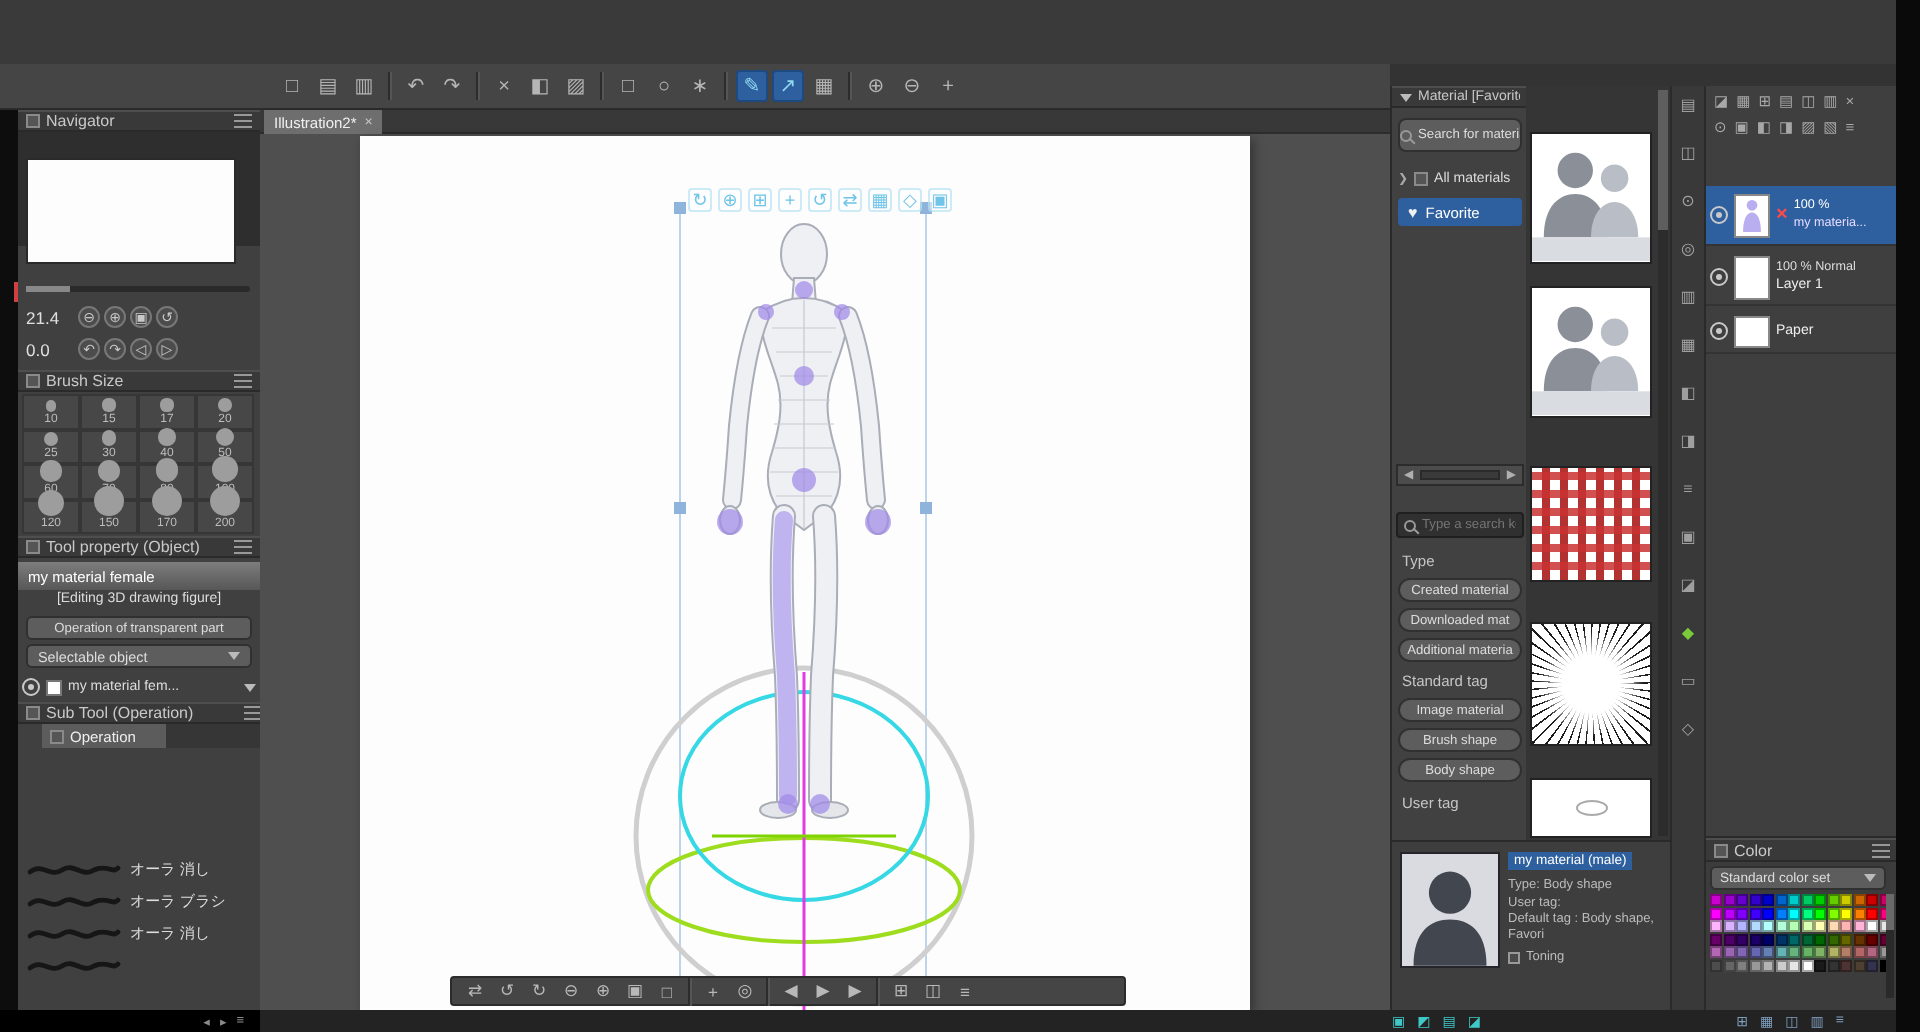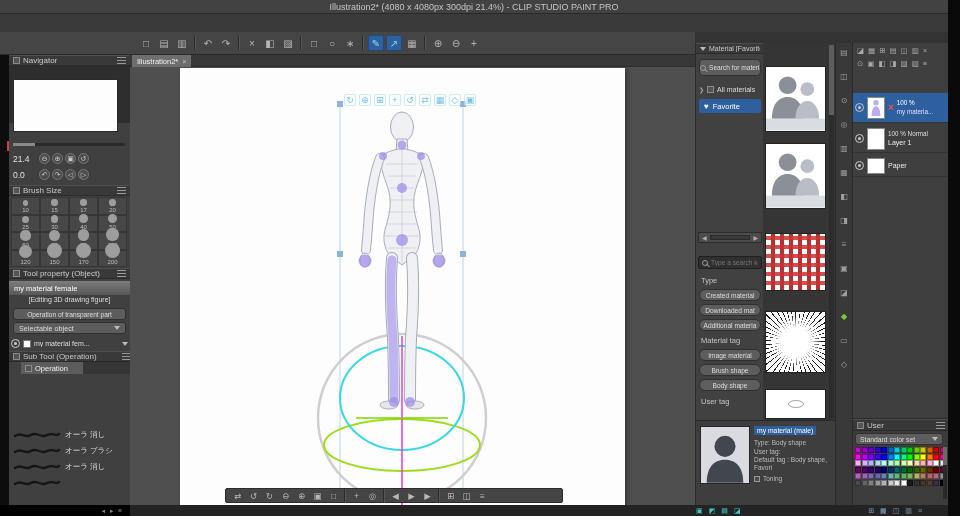--- a/index.html
+++ b/index.html
@@ -78,23 +78,20 @@
   .statusR{left:130px;top:505px;width:818px;height:11px;background:#232323;display:flex;align-items:center;font-size:7px;}
   .leftedge{left:0;top:55px;width:9px;height:450px;background:#0d0d0d;}
   .rightedge{left:948px;top:0;width:12px;height:516px;background:#0a0a0a;}
   .gap-topright{left:695px;top:32px;width:253px;height:11px;background:#333;}
 </style>
 </head>
 <body>
 
 <div id="root">
 
-  <div class="abs titlebar">
-    <span>Illustration2* (4080 x 4080px 300dpi 21.4%) - CLIP STUDIO PAINT PRO</span>
-  </div>
 
 
   <div class="abs toolbar">
 
   <span class="ticon">□</span>
       <span class="ticon">▤</span>
       <span class="ticon">▥</span>
       <span class="tsep"></span>
       <span class="ticon">↶</span>
       <span class="ticon">↷</span>
@@ -431,21 +428,21 @@
       <input style="flex: 1 1 0%; min-width: 0px; background: transparent; border: 0px; outline: 0px; color: rgb(187, 187, 187); font-size: 6.6px; font-family: inherit;" placeholder="Type a search ke">
     </div>
 
     <div class="matlabel" style="top:233px;">Type</div>
     <div>
 
     <div class="tagbtn" style="top: 246px;">Created material</div>
         <div class="tagbtn" style="top: 261px;">Downloaded mat</div>
         <div class="tagbtn" style="top: 276px;">Additional materia</div>
       </div>
-    <div class="matlabel" style="top:293px;">Material tag</div>
+    <div class="matlabel" style="top:293px;">Standard tag</div>
     <div>
 
     <div class="tagbtn tag2" style="top: 306px;">Image material</div>
         <div class="tagbtn tag2" style="top: 321px;">Brush shape</div>
         <div class="tagbtn tag2" style="top: 336px;">Body shape</div>
       </div>
     <div class="matlabel" style="top:354px;">User tag</div>
   </div>
 
   <div class="abs matinfo">
@@ -565,21 +562,21 @@
     <div class="lrow" style="top:112px;height:22px;">
       <span class="eye"></span>
       <span class="lthumb" style="height:16px;"></span>
       <span class="lname">Paper</span>
     </div>
   </div>
 
   <div class="abs colorpanel">
     <div class="phead" style="width:96px;height:12px;">
       <span class="phicon"></span>
-      <span>User</span>
+      <span>Color</span>
       <span class="pmenu"></span>
     </div>
     <div class="btn" style="position:absolute;left:2px;top:14px;width:88px;height:12px;font-size:6.8px;justify-content:flex-start;padding:0 4px;gap:3px;">
       <span style="flex:1;white-space:nowrap;overflow:hidden;">Standard color set</span>
       <span class="caret"></span>
     </div>
     <div class="swgrid">
 
     <span class="sw" style="background: rgb(204, 0, 204);"></span>
         <span class="sw" style="background: rgb(153, 0, 204);"></span>

